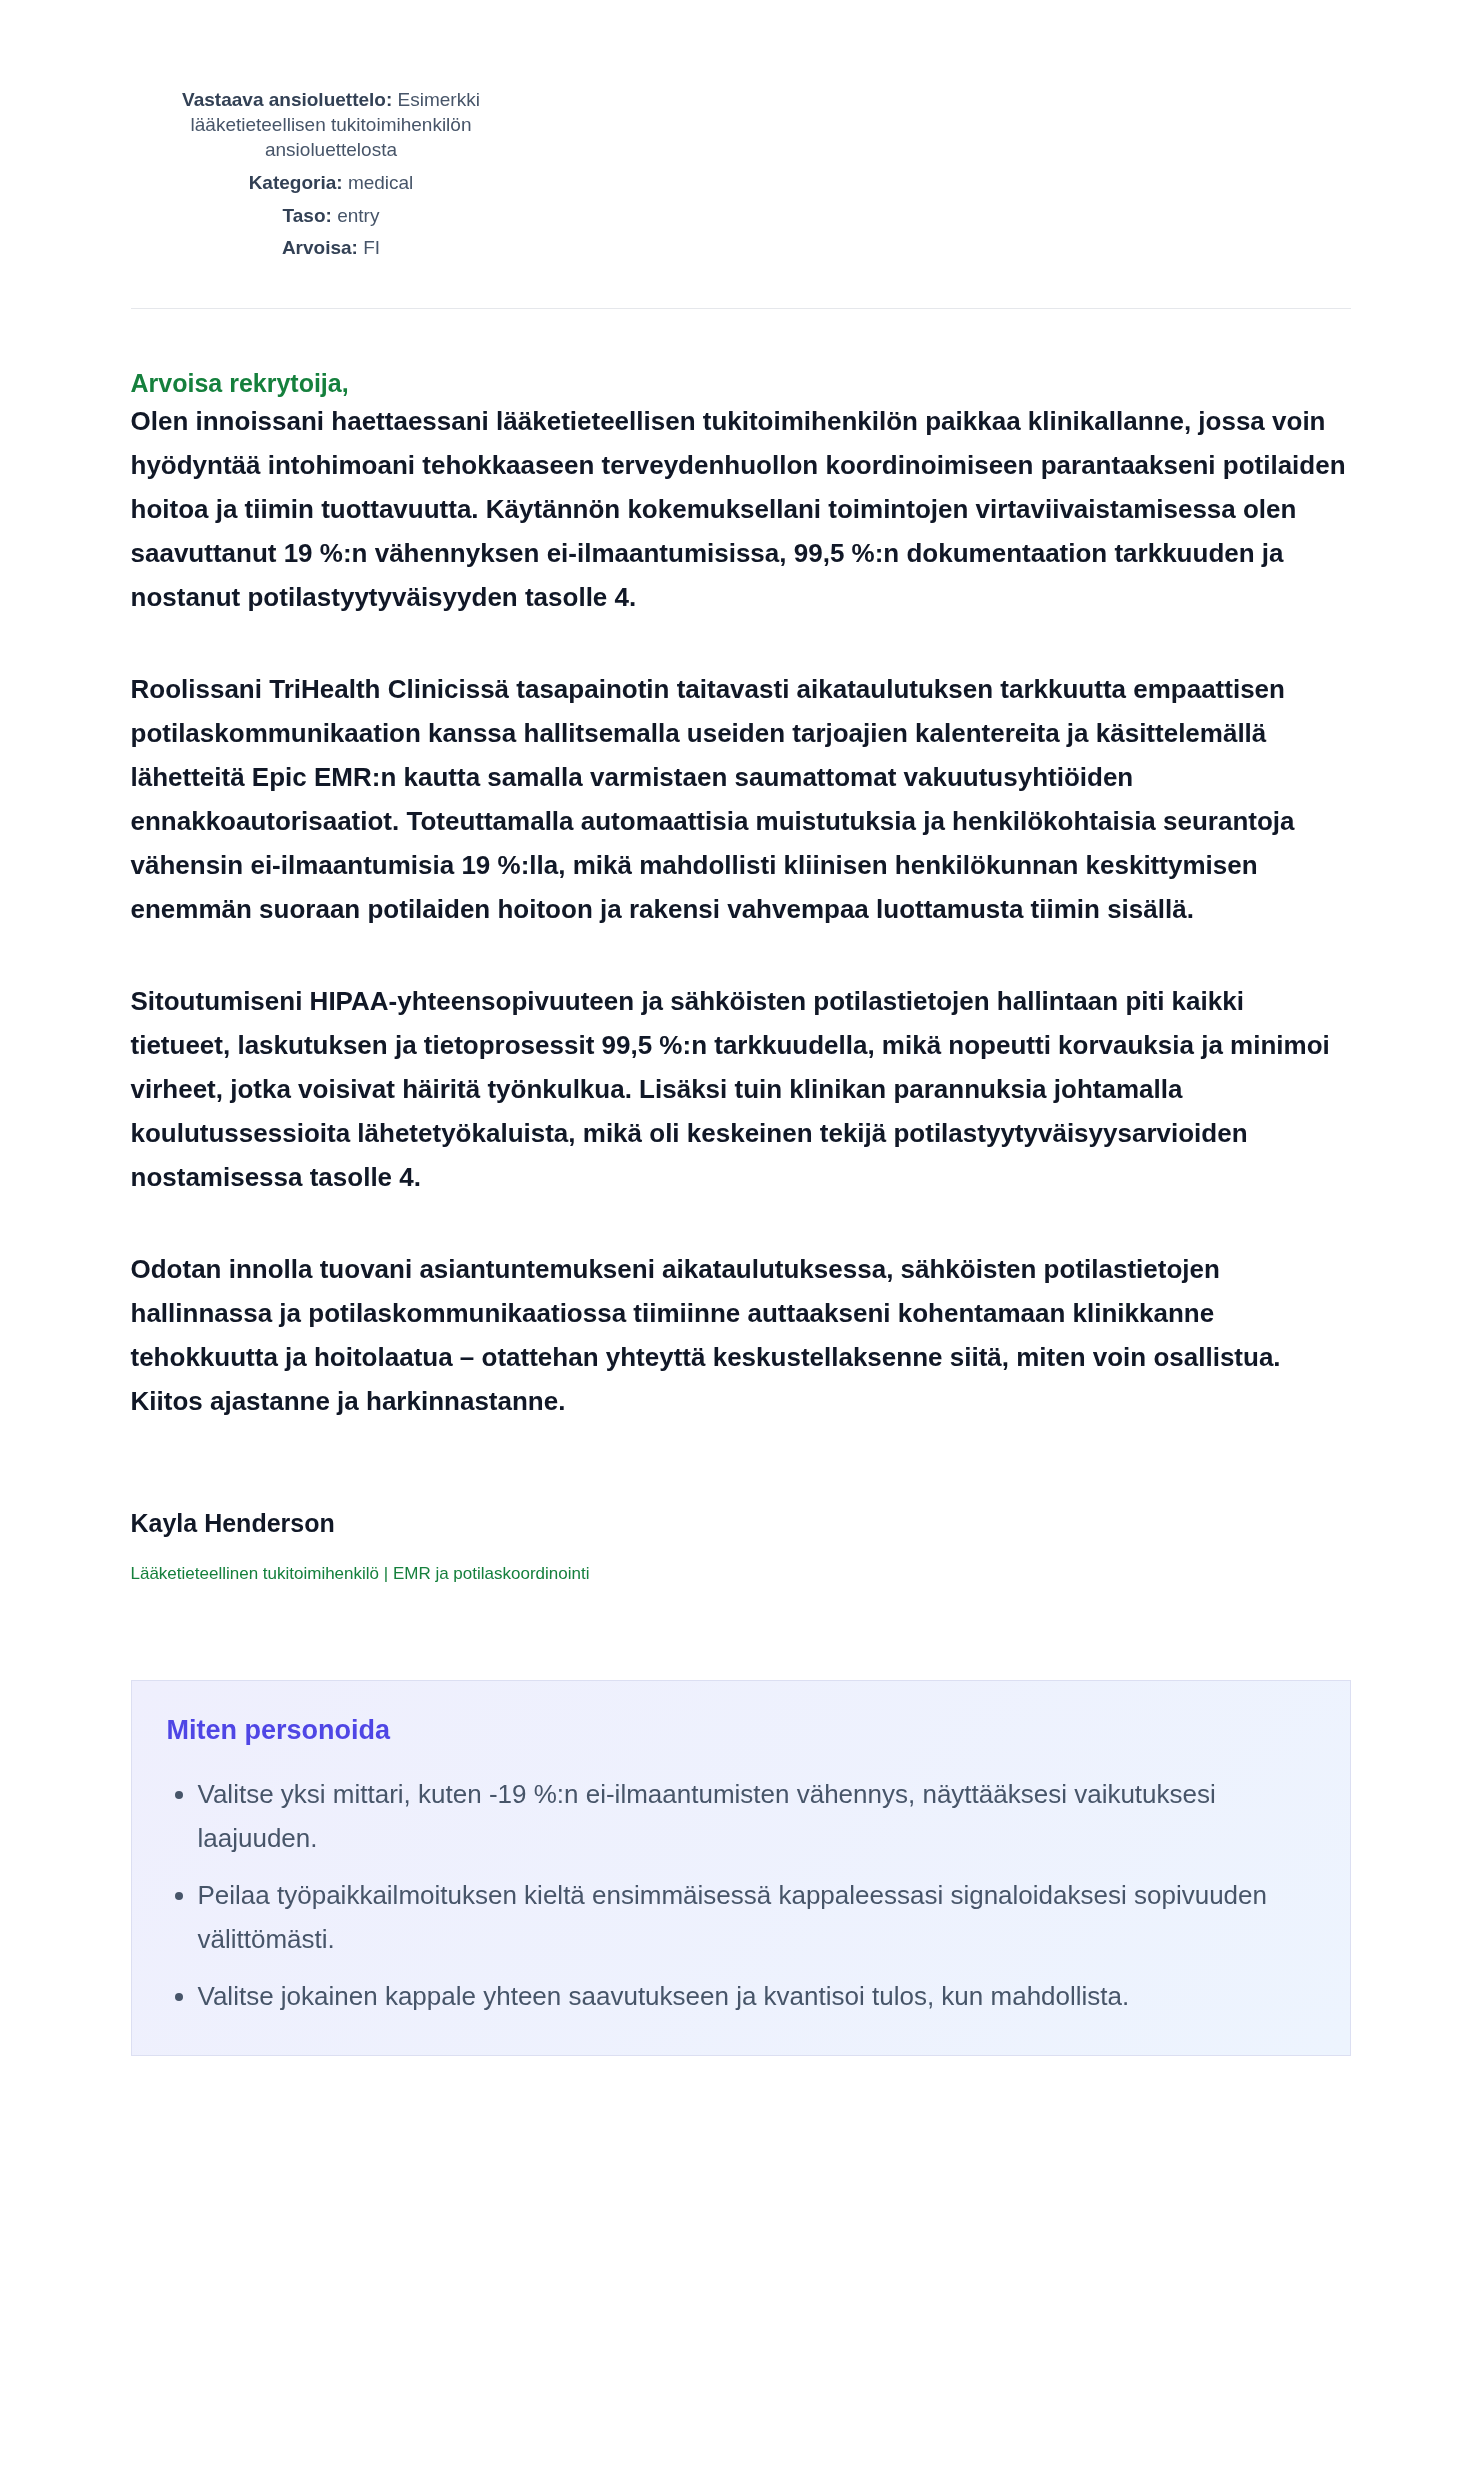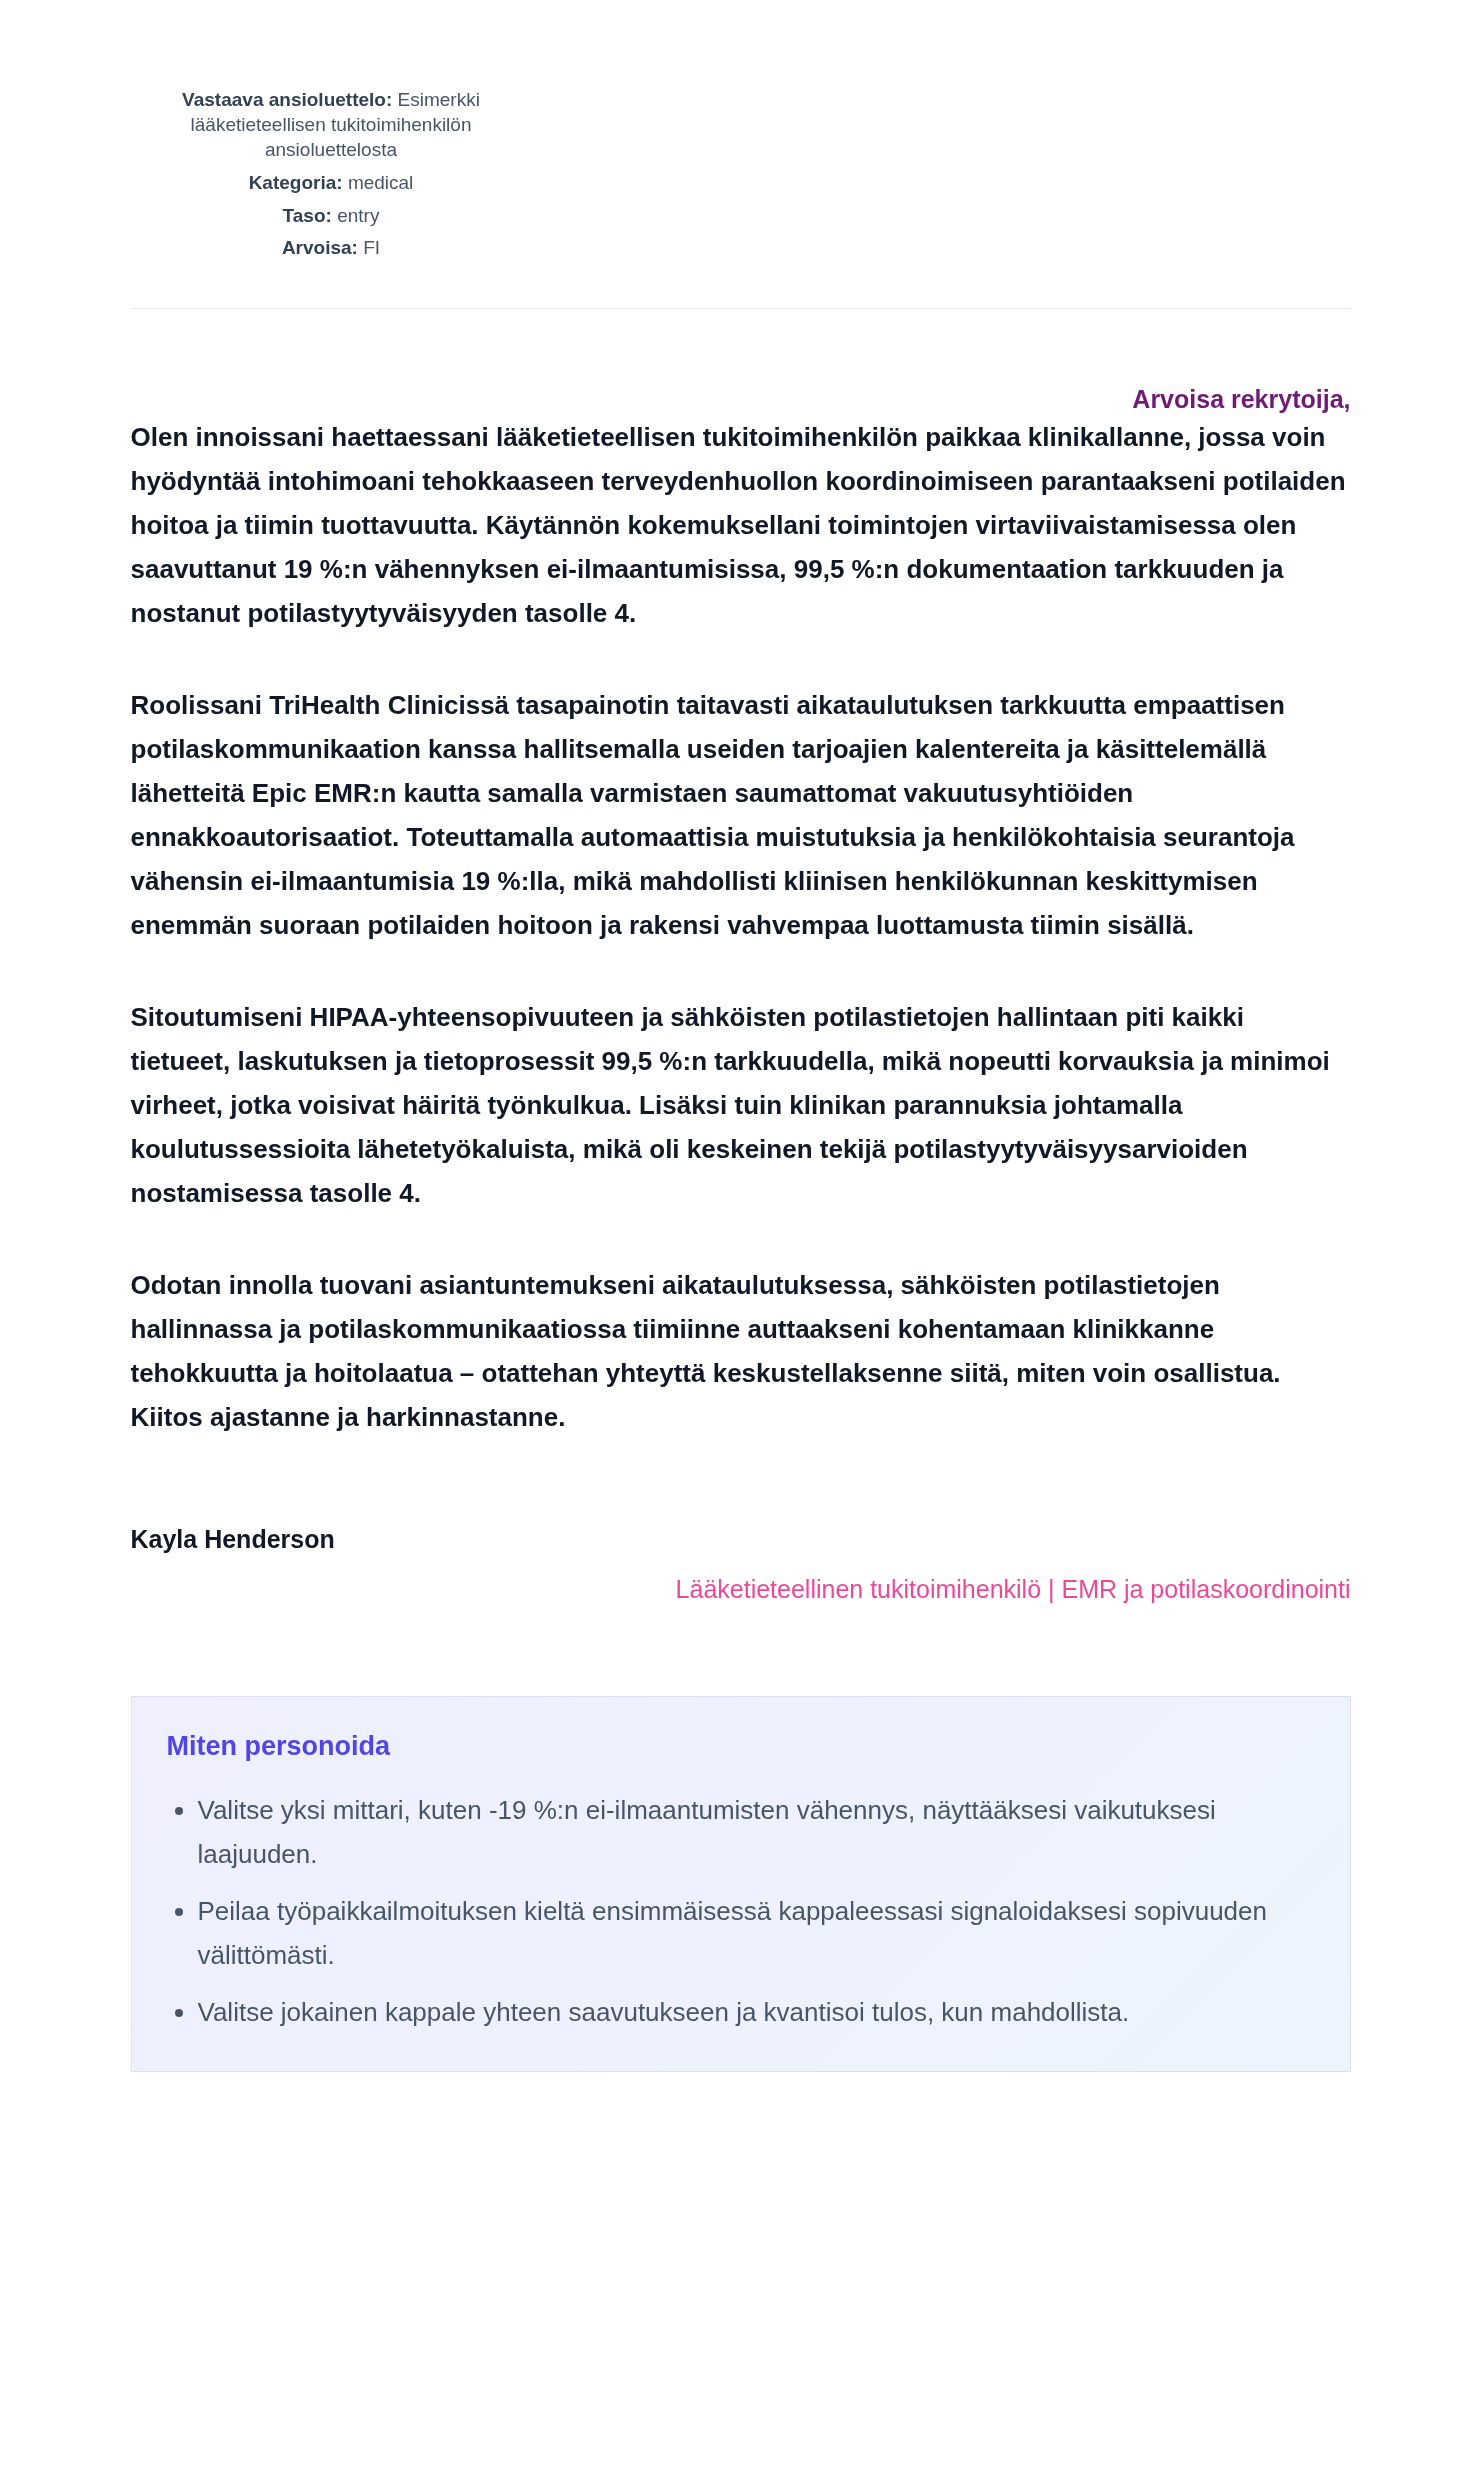--- a/index.html
+++ b/index.html
@@ -46,49 +46,47 @@
       text-align: center;
       font-size: 19px;
       line-height: 25px;
       color: #475569;
       margin-top: 3px;
     }
     .meta .row { margin-bottom: 7.8px; }
     .meta .row.first { margin-bottom: 7.8px; }
     .meta .k { font-weight: 700; color: #334155; }
     .greeting {
-      margin-top: 75px;
+      margin-top: 59px;
       font-size: 25px;
       font-weight: 700;
-      color: #701a75;
+      color: #15803d;
       line-height: 31px;
-      text-align: right;
     }
     .body-text {
       font-weight: bold;
     }
     .para {
       font-size: 26px;
       line-height: 44px;
       color: #111827;
       margin: 0 0 48px 0;
     }
     .sig-name {
       margin-top: 85px;
       font-size: 25px;
       font-weight: 700;
       color: #111827;
       line-height: 31px;
     }
     .sig-role {
       margin-top: 19px;
-      font-size: 25px;
-      color: #ec4899;
+      font-size: 17px;
+      color: #15803d;
       line-height: 31px;
-      text-align: right;
     }
     .chips {
       margin-top: 71px;
       display: flex;
       flex-wrap: wrap;
       gap: 14px 14px;
       width: 1046px;
     }
     .chip {
       background: #eceafc;

